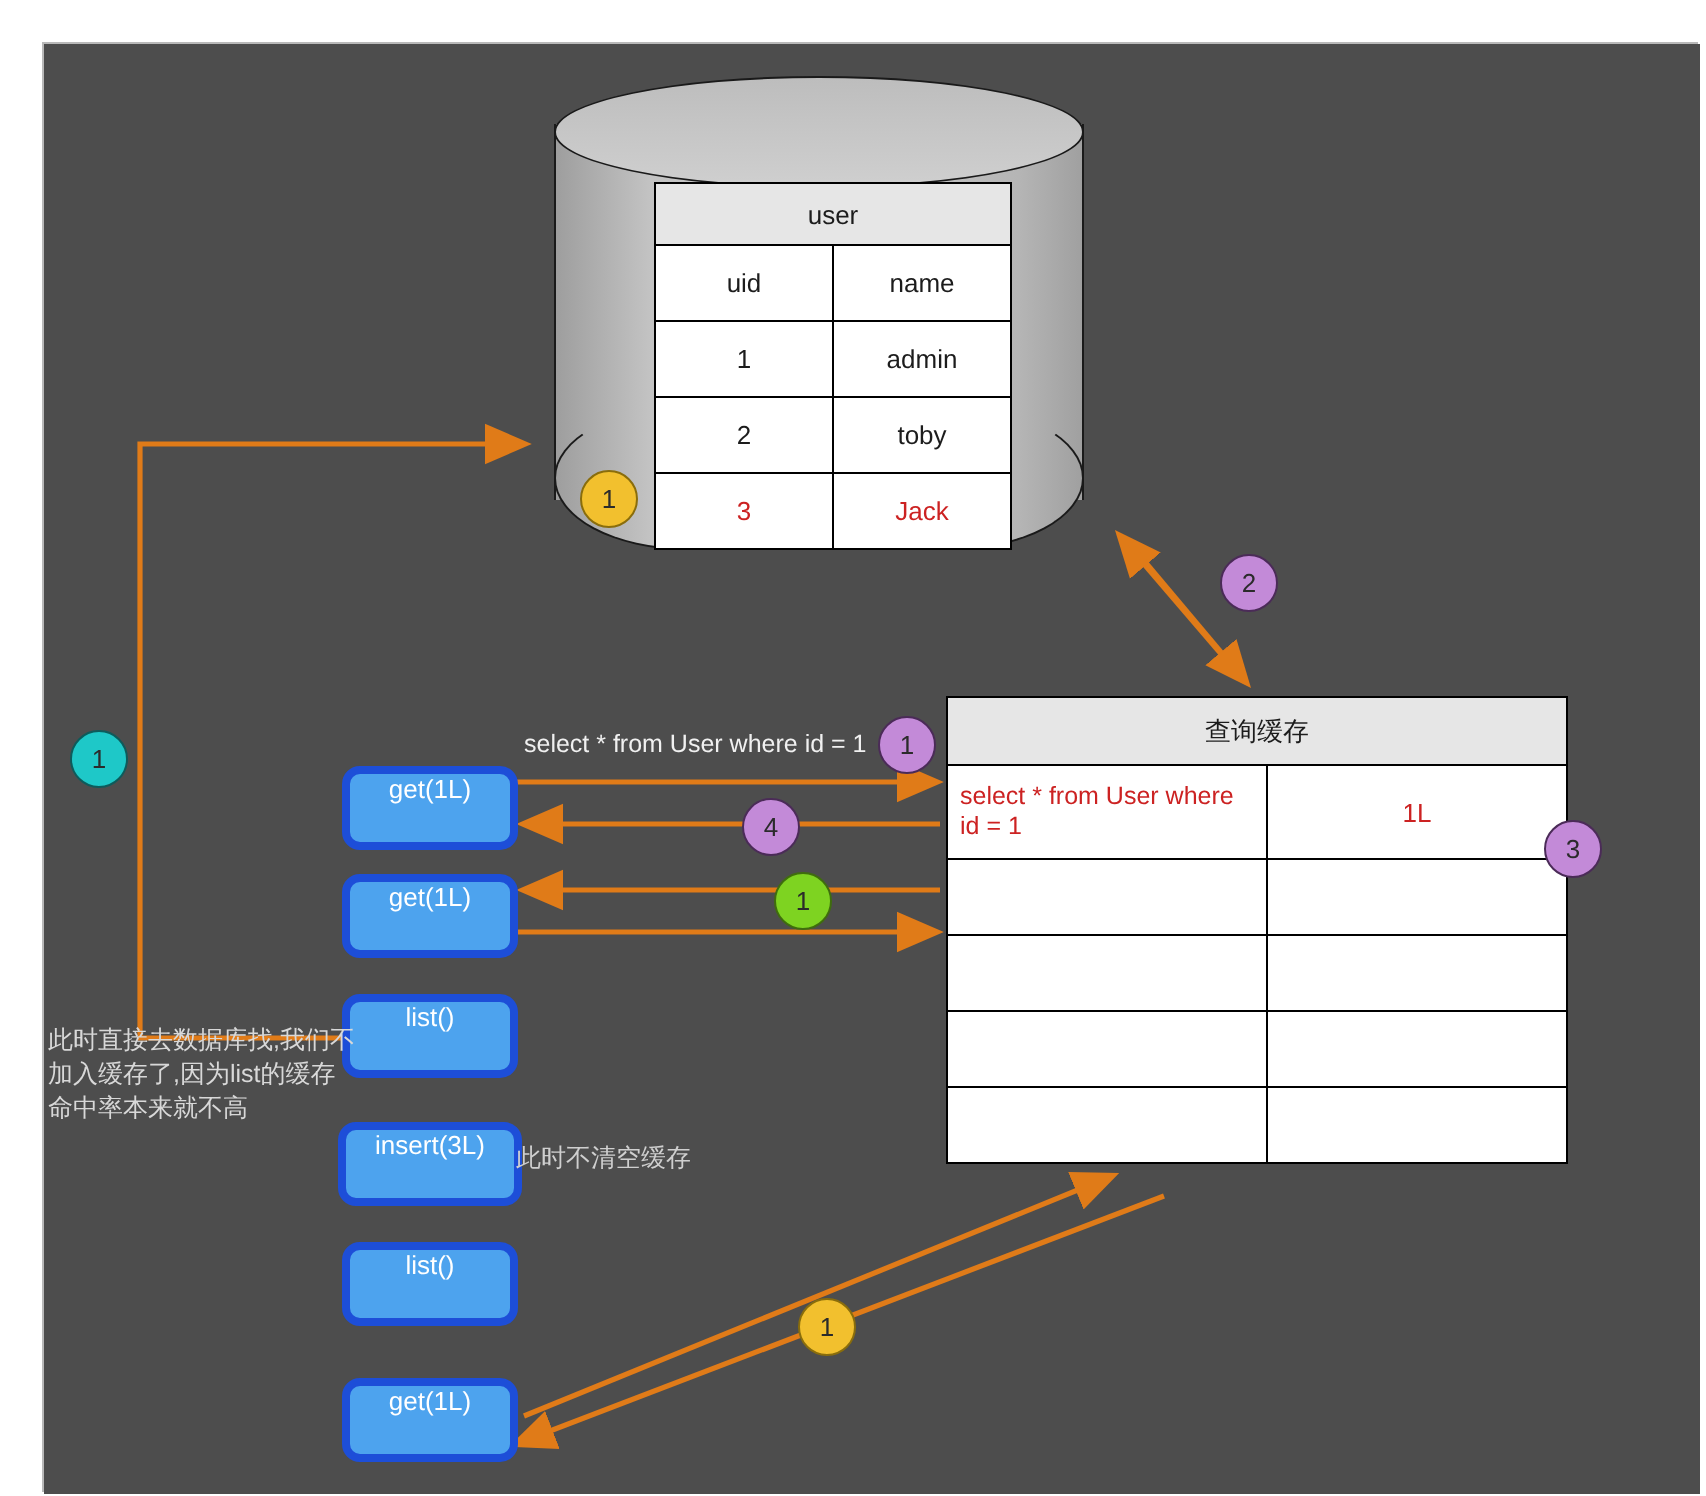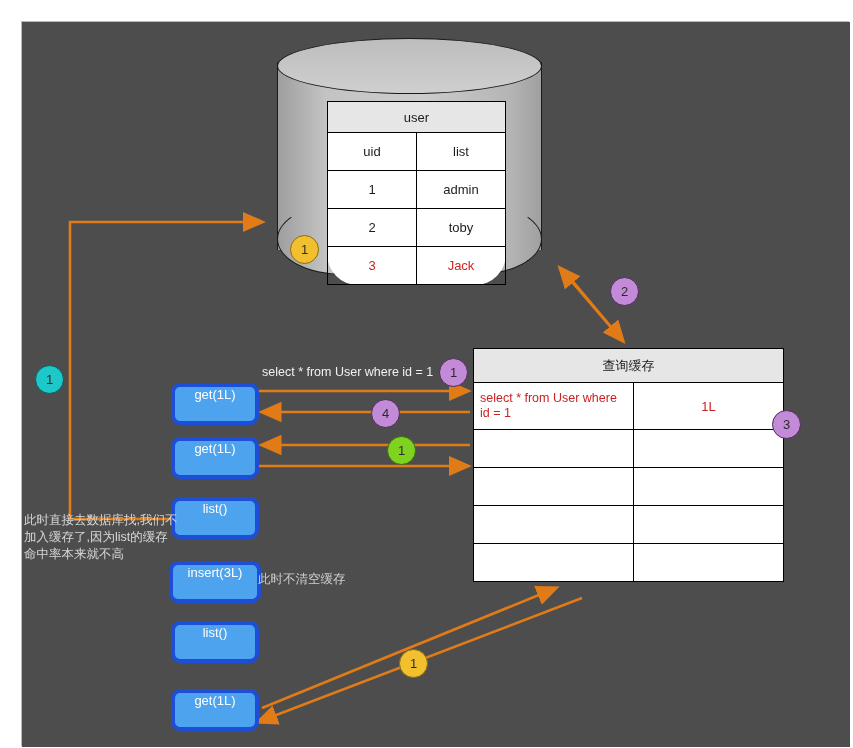--- a/index.html
+++ b/index.html
@@ -18,21 +18,21 @@
             border-radius:50%/100%;border-top-color:transparent;
             background:linear-gradient(to right,#9e9e9e 0%,#c3c3c3 18%,#cccccc 55%,#b5b5b5 88%,#a0a0a0 100%);}
   #db .top{position:absolute;left:0;top:0;width:263px;height:54px;border:1px solid #1a1a1a;
             border-radius:50%;background:linear-gradient(to bottom,#bdbdbd,#cfcfcf);}
 
   
   table.grid{border-collapse:collapse;background:#ffffff;}
   table.grid td{border:1px solid #000;text-align:center;vertical-align:middle;
                 font-size:13px;color:#1c1c1c;}
 
-  #user-table{left:327px;top:101px;border-radius:31px;}
+  #user-table{left:327px;top:91px;}
   #user-table td{width:86px;height:35px;}
   #user-table td.title{background:#e6e6e6;height:28px;}
   #user-table td.newrow{color:#cc2222;}
 
   #cache-table{left:473px;top:348px;}
   #cache-table td{width:147px;height:35px;}
   #cache-table td.title{background:#e6e6e6;height:31px;font-size:13px;}
   #cache-table td.hdr{background:#8b9dc3;height:31px;}
   #cache-table td.keycell{color:#cc2222;text-align:left;padding:3px 6px;font-size:12.5px;
                           line-height:15px;height:40px;}
@@ -125,21 +125,21 @@
   </tbody>
     </table>
 
   <table id="user-table" class="abs grid">
     <tbody>
         <tr>
           <td class="title" colspan="2">user</td>
         </tr>
     <tr>
       <td>uid</td>
-      <td>list</td>
+      <td>name</td>
     </tr>
     <tr>
       <td>1</td>
       <td>admin</td>
     </tr>
     <tr>
       <td>2</td>
       <td>toby</td>
     </tr>
     <tr>

